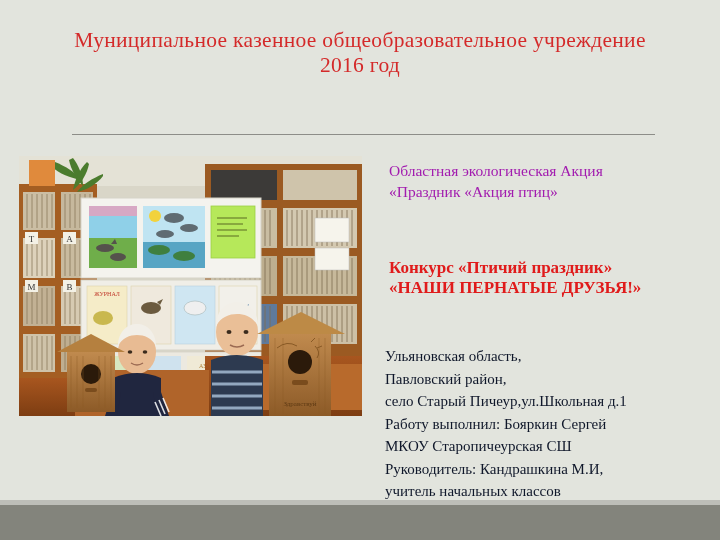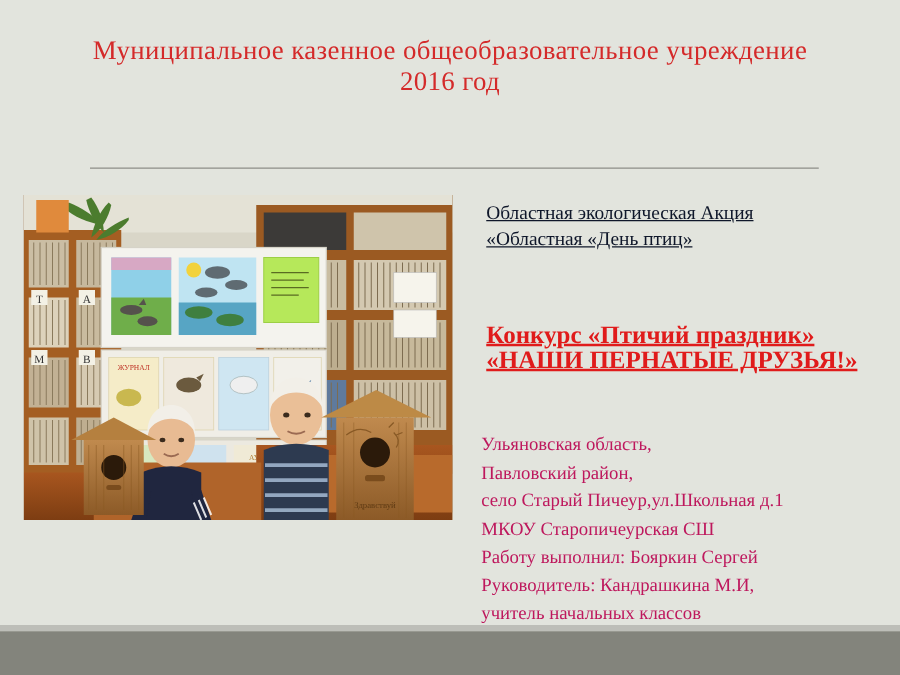--- a/index.html
+++ b/index.html
@@ -57,44 +57,42 @@
   #photo svg { display: block; }
 
   
   #acция-block, #action-block {
     position: absolute;
   }
   #action-block {
     left: 389px;
     top: 160px;
     width: 325px;
-    color: #0f172a;
+    color: #a21caf;
     font-size: 15.5px;
     line-height: 21px;
     white-space: nowrap;
-    text-decoration: underline;
   }
   #contest-block {
     position: absolute;
     left: 389px;
     top: 258px;
     width: 325px;
     color: #e01b1b;
     font-weight: bold;
-    font-size: 20px;
+    font-size: 17px;
     line-height: 20px;
     white-space: nowrap;
-    text-decoration: underline;
   }
   #address-block {
     position: absolute;
     left: 385px;
     top: 345px;
     width: 335px;
-    color: #be185d;
+    color: #0f172a;
     font-size: 15px;
     line-height: 22.5px;
     white-space: nowrap;
   }
   .tline { display: block; }
 
   
   #footer-light {
     position: absolute;
     left: 0;
@@ -303,34 +301,34 @@
         <text x="281" y="250" font-family="Liberation Serif, serif" font-size="7" fill="#5e3a13" text-anchor="middle">Здравствуй</text>
         <g stroke="#8a5a24" stroke-width="0.7" opacity="0.5">
           <path d="M256 182v76M264 182v76M300 182v76M306 182v76"></path>
         </g>
       </g>
     </svg>
   </div>
 
   <div id="action-block">
     <span class="tline">Областная экологическая Акция</span>
-    <span class="tline">«Областная «День птиц»</span>
+    <span class="tline">«Праздник «Акция птиц»</span>
   </div>
 
   <div id="contest-block">
     <span class="tline">Конкурс «Птичий праздник»</span>
     <span class="tline">«НАШИ ПЕРНАТЫЕ  ДРУЗЬЯ!»</span>
   </div>
 
   <div id="address-block">
     <span class="tline">Ульяновская область,</span>
     <span class="tline">Павловский район,</span>
     <span class="tline">село Старый Пичеур,ул.Школьная д.1</span>
+    <span class="tline">Работу выполнил: Бояркин Сергей</span>
     <span class="tline">МКОУ Старопичеурская СШ</span>
-    <span class="tline">Работу выполнил: Бояркин Сергей</span>
     <span class="tline">Руководитель: Кандрашкина М.И,</span>
     <span class="tline">учитель начальных  классов</span>
   </div>
 
   <div id="footer-light"></div>
   <div id="footer-bar"></div>
 
 </div>
 
 </body></html>

